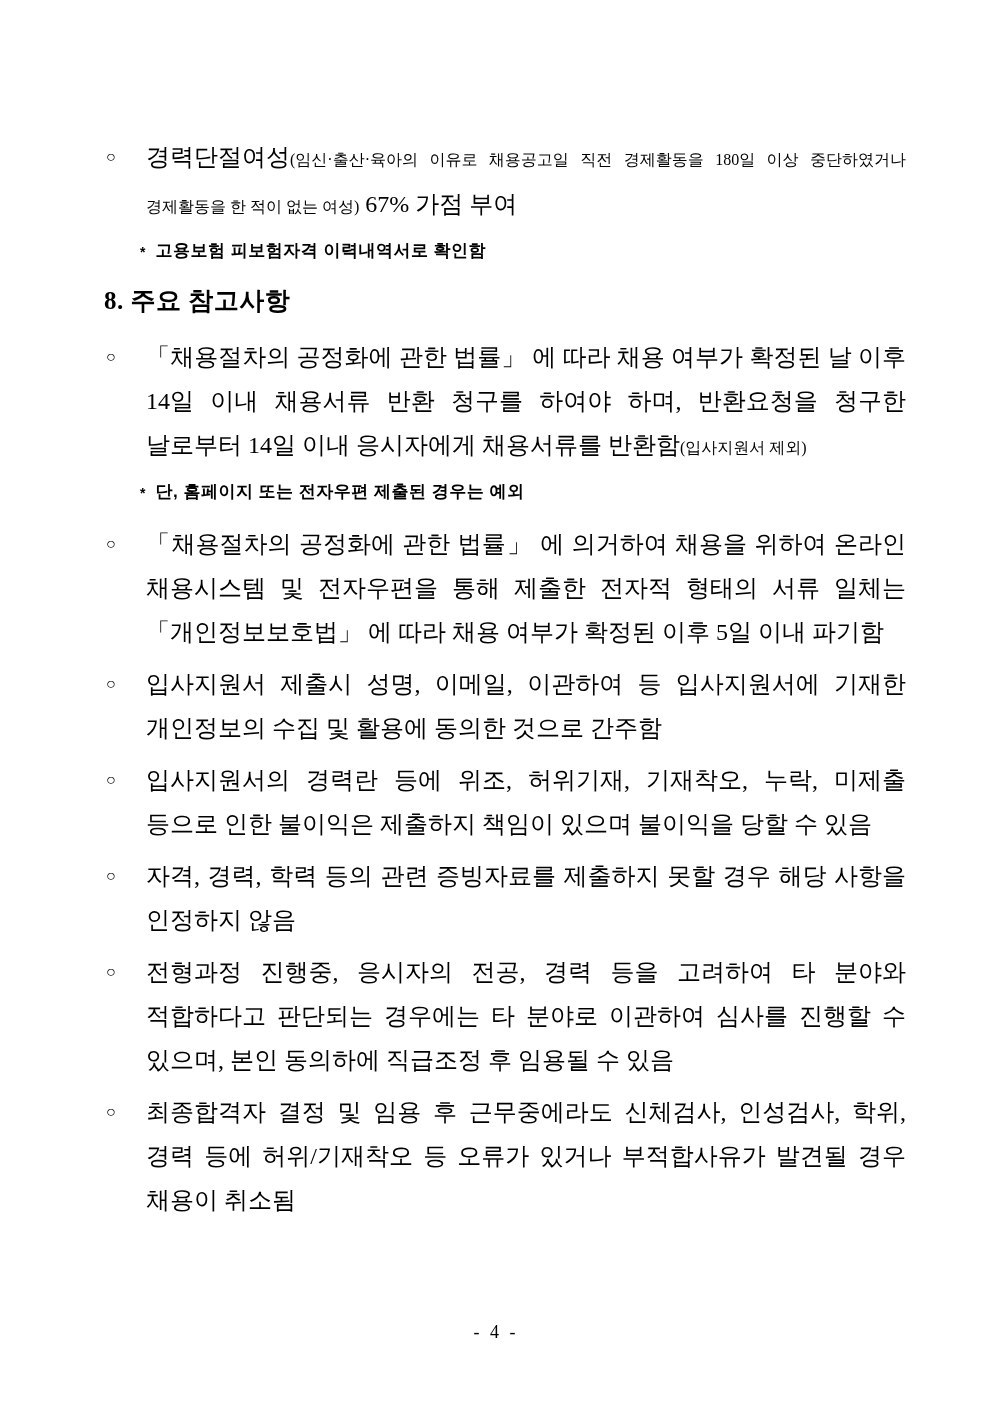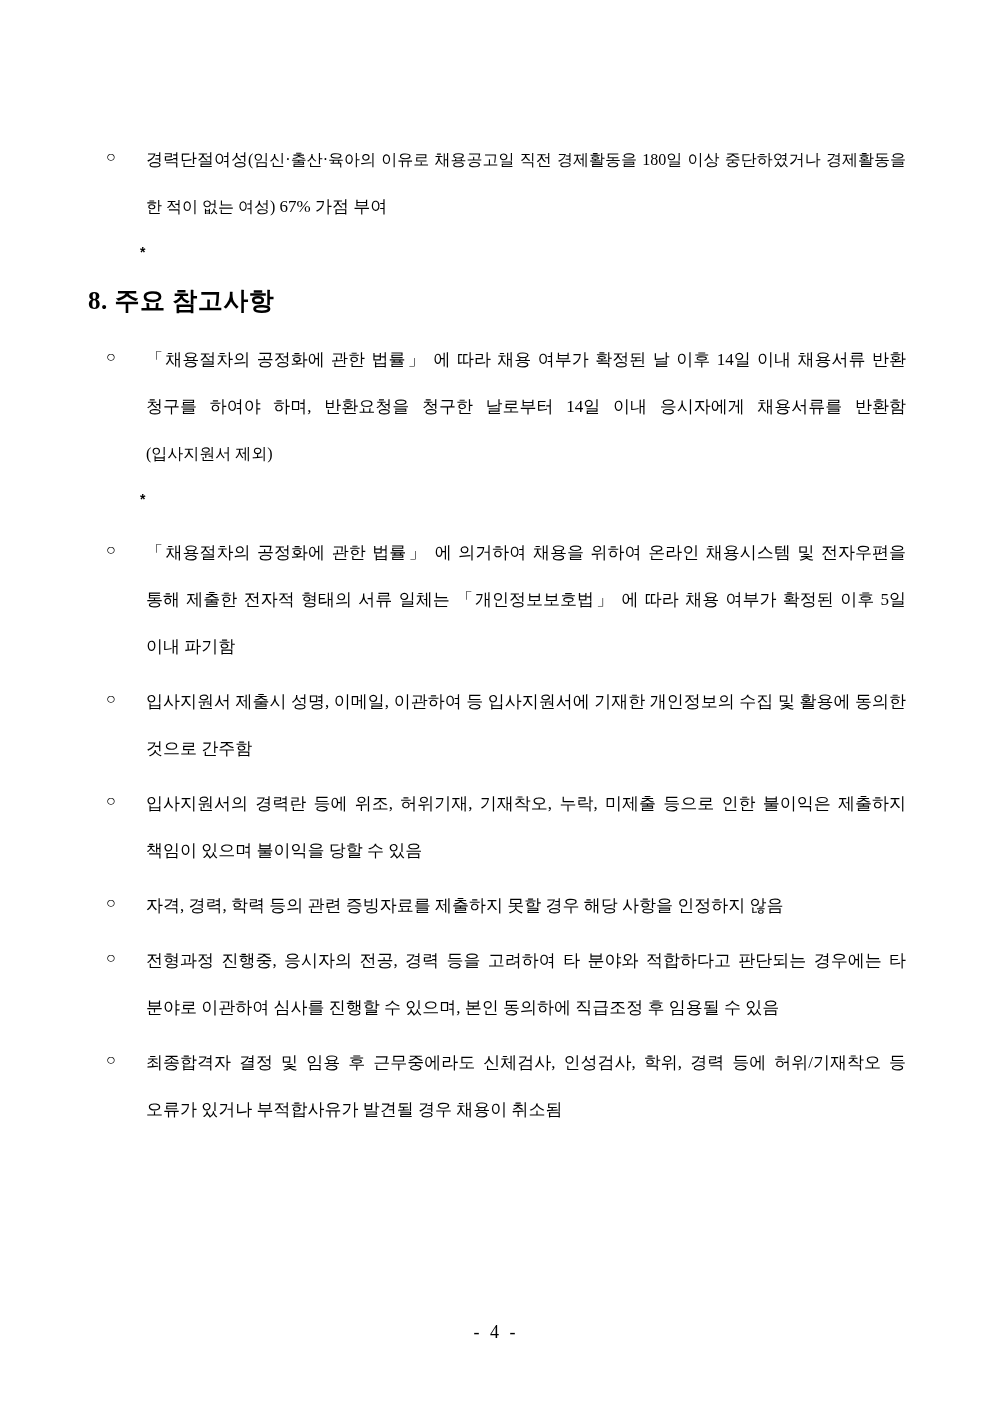--- a/index.html
+++ b/index.html
@@ -19,21 +19,21 @@
   .content {
     position: absolute;
     left: 88px;
     right: 86px;
     top: 135px;
   }
   .heading {
     font-size: 25px;
     font-weight: bold;
     line-height: 32px;
-    margin: 18px 0 18px 0;
+    margin: 18px 0 18px 16px;
     letter-spacing: 0.5px;
   }
   .bullet {
     display: flex;
     margin: 0 0 8px 0;
   }
   .marker {
     flex: 0 0 58px;
     box-sizing: border-box;
     padding-left: 18px;
@@ -44,21 +44,21 @@
   .btext {
     flex: 1 1 auto;
     margin: 0;
     font-size: 24px;
     line-height: 44px;
     text-align: justify;
     text-justify: inter-word;
     word-break: keep-all;
     overflow-wrap: break-word;
   }
-  .seg { font-size: 17px; }
+  .seg { font-size: 24px; }
   .seg.small { font-size: 16px; }
   .note {
     display: flex;
     margin: 2px 0 14px 0;
     padding-left: 52px;
     font-family: "Liberation Sans", "DejaVu Sans", sans-serif;
     font-weight: bold;
     font-size: 17px;
     line-height: 28px;
   }
@@ -86,28 +86,30 @@
 <body>
 
 <div class="page">
   <main class="content" id="content">
       <div class="bullet">
         <span class="marker">○</span>
         <p class="btext"><span class="seg">경력단절여성</span><span class="seg small">(임신·출산·육아의 이유로 채용공고일 직전 경제활동을 180일 이상 중단하였거나 경제활동을 한 적이 없는 여성)</span><span class="seg"> 67% 가점 부여</span></p>
       </div>
       <div class="note">
         <span class="note-marker">*</span>
+        <span class="note-text">고용보험 피보험자격 이력내역서로 확인함</span>
       </div>
       <h2 class="heading">8. 주요 참고사항</h2>
       <div class="bullet">
         <span class="marker">○</span>
         <p class="btext"><span class="seg">「채용절차의 공정화에 관한 법률」 에 따라 채용 여부가 확정된 날 이후 14일 이내 채용서류 반환 청구를 하여야 하며, 반환요청을 청구한 날로부터 14일 이내 응시자에게 채용서류를 반환함</span><span class="seg small">(입사지원서 제외)</span></p>
       </div>
       <div class="note">
         <span class="note-marker">*</span>
+        <span class="note-text">단, 홈페이지 또는 전자우편 제출된 경우는 예외</span>
       </div>
       <div class="bullet">
         <span class="marker">○</span>
         <p class="btext"><span class="seg">「채용절차의 공정화에 관한 법률」 에 의거하여 채용을 위하여 온라인 채용시스템 및 전자우편을 통해 제출한 전자적 형태의 서류 일체는 「개인정보보호법」 에 따라 채용 여부가 확정된 이후 5일 이내 파기함</span></p>
       </div>
       <div class="bullet">
         <span class="marker">○</span>
         <p class="btext"><span class="seg">입사지원서 제출시 성명, 이메일, 이관하여 등 입사지원서에 기재한 개인정보의 수집 및 활용에 동의한 것으로 간주함</span></p>
       </div>
       <div class="bullet">

